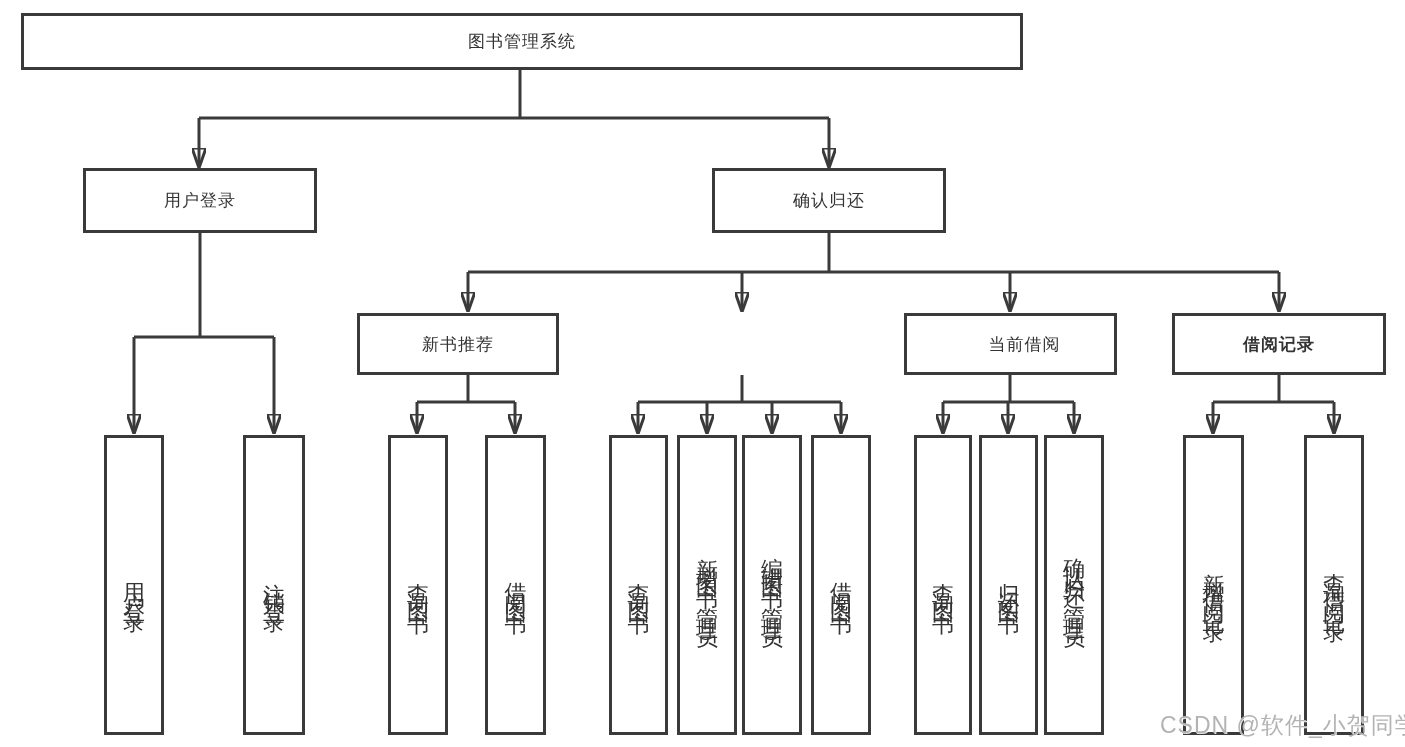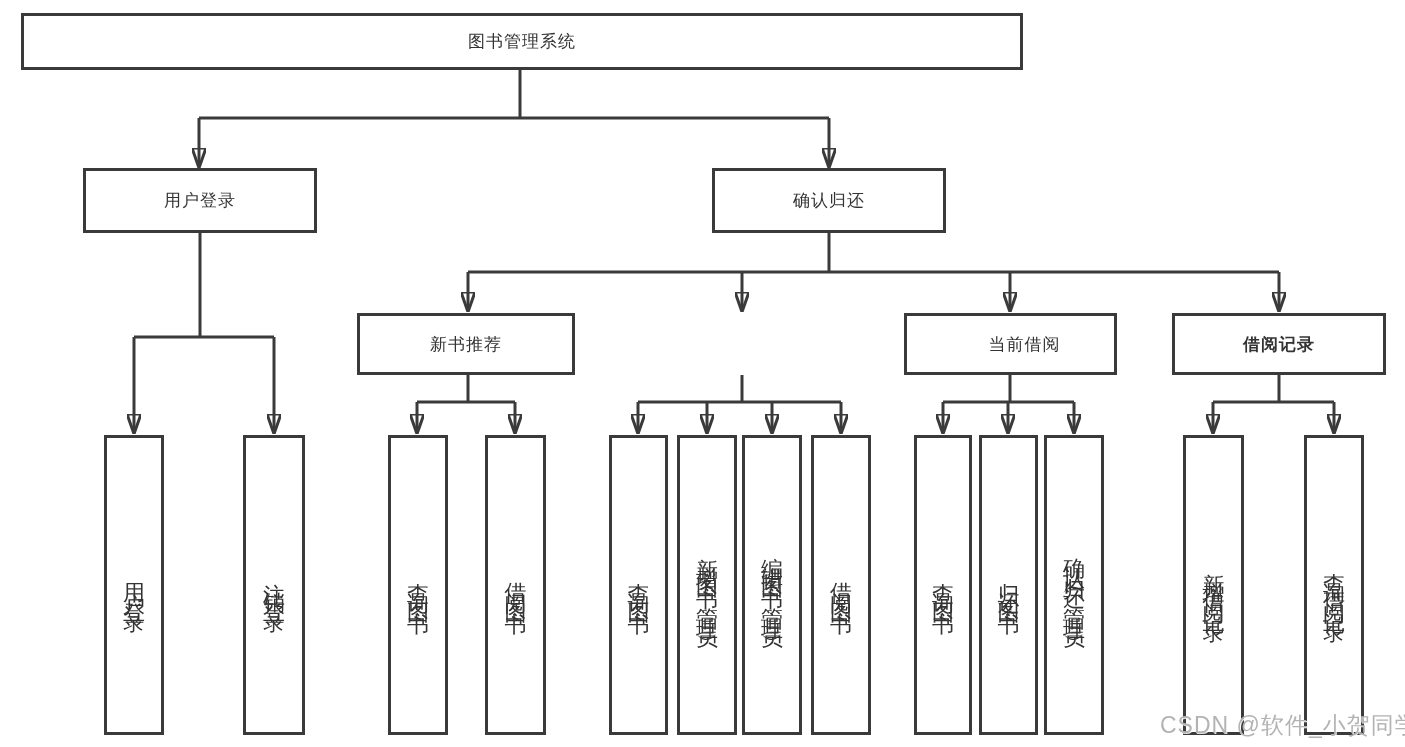--- a/index.html
+++ b/index.html
@@ -98,21 +98,21 @@
     <path d="M1213,402 L1334,402"></path>
     <path d="M1213,402 L1213,432" marker-end="url(#arrow)"></path>
     <path d="M1334,402 L1334,432" marker-end="url(#arrow)"></path>
   </svg>
 
   <div class="box" style="left:21px;top:13px;width:1002px;height:57px;">图书管理系统</div>
 
   <div class="box" style="left:83px;top:168px;width:234px;height:65px;">用户登录</div>
   <div class="box" style="left:712px;top:168px;width:234px;height:65px;">确认归还</div>
 
-  <div class="box" style="left:357px;top:313px;width:218px;height:62px;">新书推荐</div>
+  <div class="box" style="left:357px;top:313px;width:202px;height:62px;">新书推荐</div>
   <div class="box" style="left:904px;top:313px;width:213px;height:62px;padding-left:28px;">当前借阅</div>
   <div class="box" style="left:1172px;top:313px;width:214px;height:62px;font-weight:bold;">借阅记录</div>
 
   <div class="vbox" style="left:104px;top:435px;width:60px;height:300px;">用户登录</div>
   <div class="vbox" style="left:243px;top:435px;width:62px;height:300px;">注销登录</div>
 
   <div class="vbox" style="left:388px;top:435px;width:60px;height:300px;">查询图书</div>
   <div class="vbox" style="left:485px;top:435px;width:61px;height:300px;">借阅图书</div>
 
   <div class="vbox" style="left:609px;top:435px;width:59px;height:300px;">查询图书</div>

